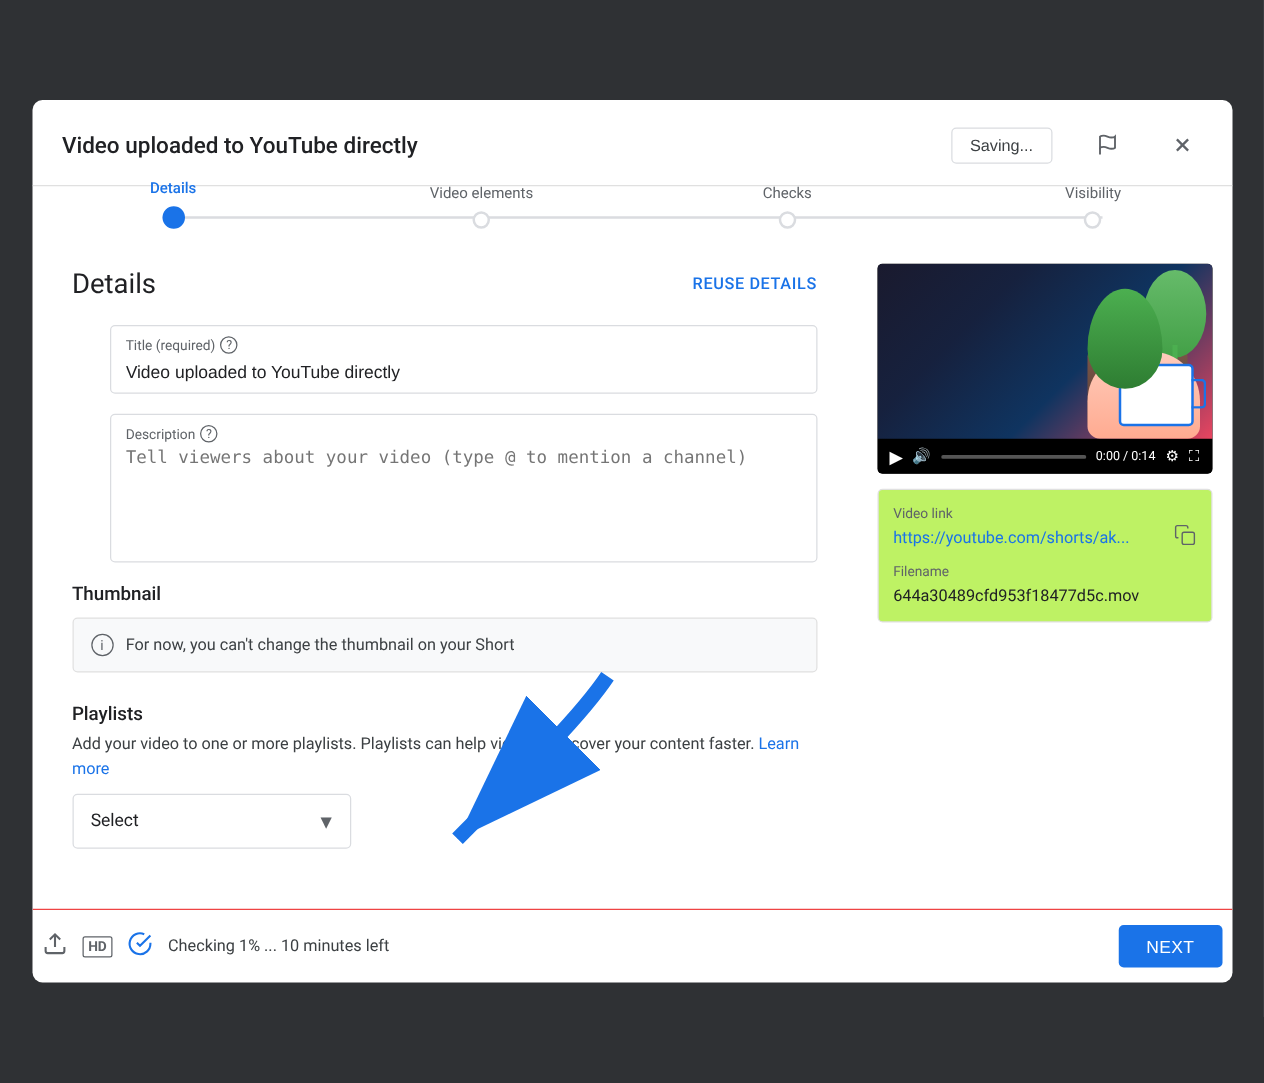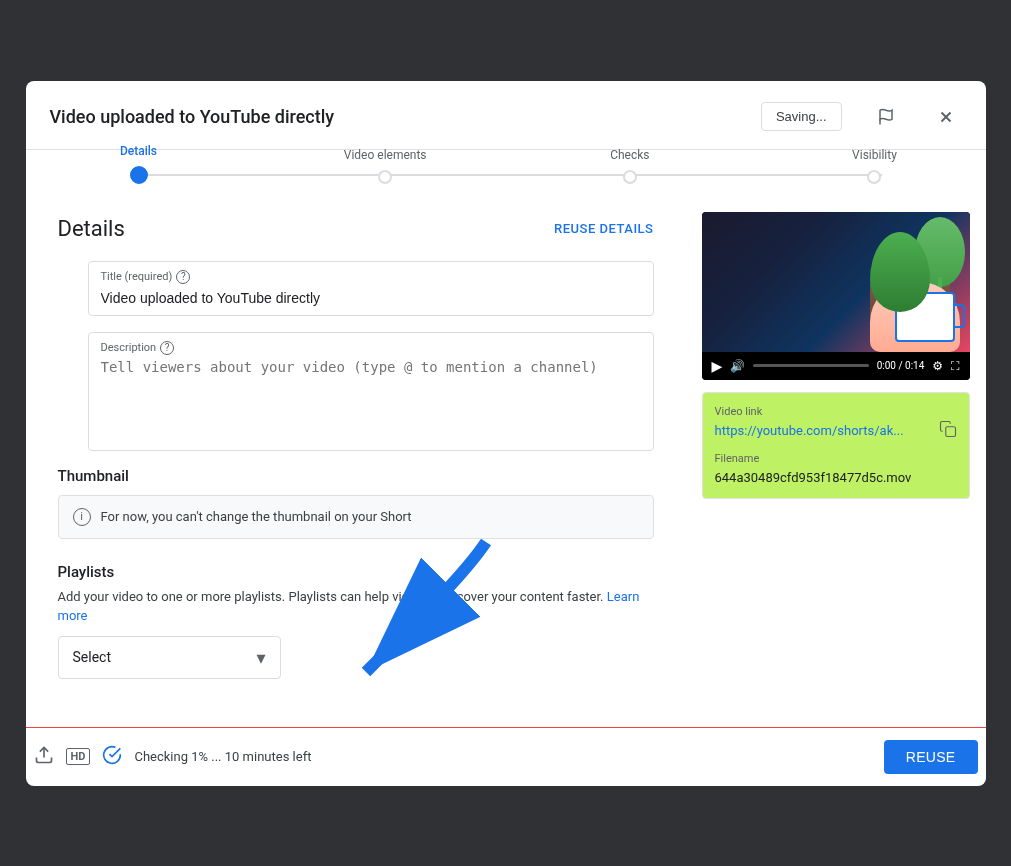--- a/index.html
+++ b/index.html
@@ -717,17 +717,17 @@
         </svg>
       </span>
       <span class="hd-badge">HD</span>
       <span style="color:#1a73e8;font-size:18px;">
         <svg width="20" height="20" viewBox="0 0 24 24" fill="none" stroke="#1a73e8" stroke-width="2">
           <path d="M22 11.08V12a10 10 0 1 1-5.93-9.14"></path>
           <polyline points="22 4 12 14.01 9 11.01"></polyline>
         </svg>
       </span>
       <span class="footer-status">Checking 1% ... 10 minutes left</span>
-      <button class="next-btn">REUSE</button>
+      <button class="next-btn">NEXT</button>
     </div>
 
   </div>
 </div>
 
 </body></html>

